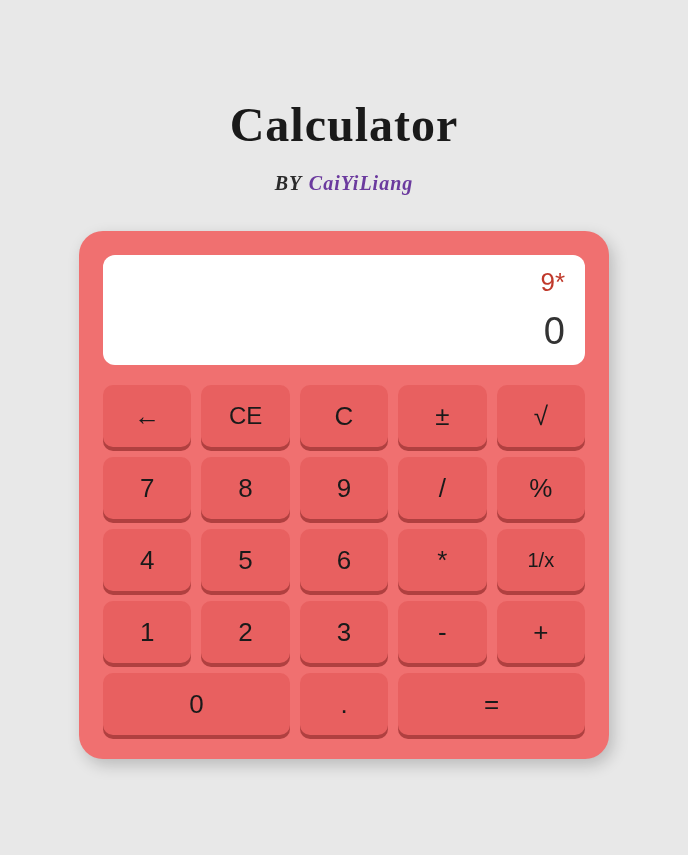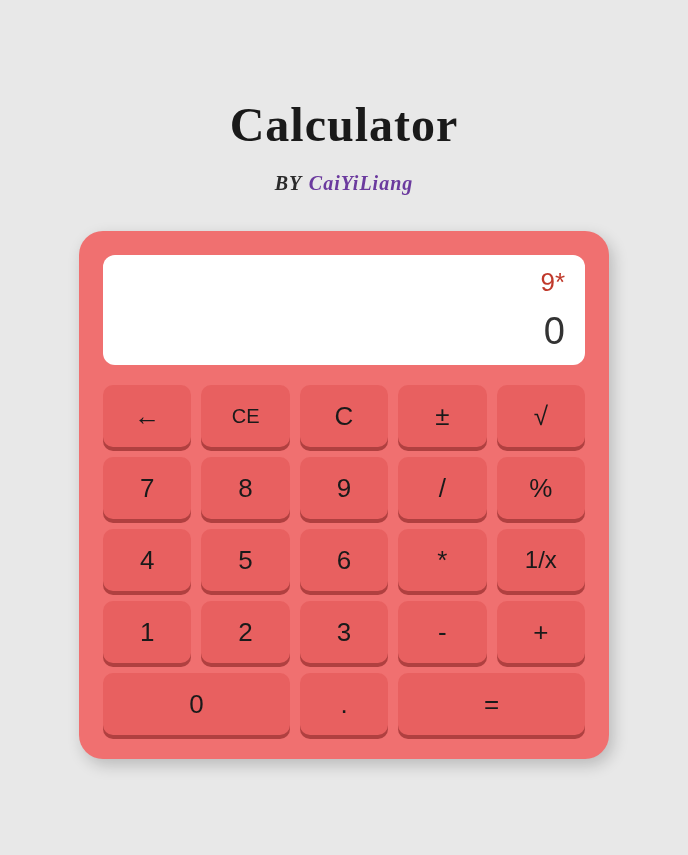--- a/index.html
+++ b/index.html
@@ -100,21 +100,21 @@
 
     .btn-zero {
       grid-column: span 2;
     }
 
     .btn-equals {
       grid-column: span 2;
     }
 
     .btn-ce {
-      font-size: 20px;
+      font-size: 24px;
     }
   </style>
 </head>
 <body>
 
 <h1 class="page-title">Calculator</h1>
 
 <p class="subtitle">
   <span class="by">BY</span>
   <span class="author">CaiYiLiang</span>
@@ -137,21 +137,21 @@
     <button class="btn">7</button>
     <button class="btn">8</button>
     <button class="btn">9</button>
     <button class="btn">/</button>
     <button class="btn">%</button>
 
     <button class="btn">4</button>
     <button class="btn">5</button>
     <button class="btn">6</button>
     <button class="btn">*</button>
-    <button class="btn" style="font-size:24px;">1/x</button>
+    <button class="btn" style="font-size:20px;">1/x</button>
 
     <button class="btn">1</button>
     <button class="btn">2</button>
     <button class="btn">3</button>
     <button class="btn">-</button>
     <button class="btn">+</button>
 
     <button class="btn btn-zero">0</button>
     <button class="btn">.</button>
     <button class="btn btn-equals">=</button>

